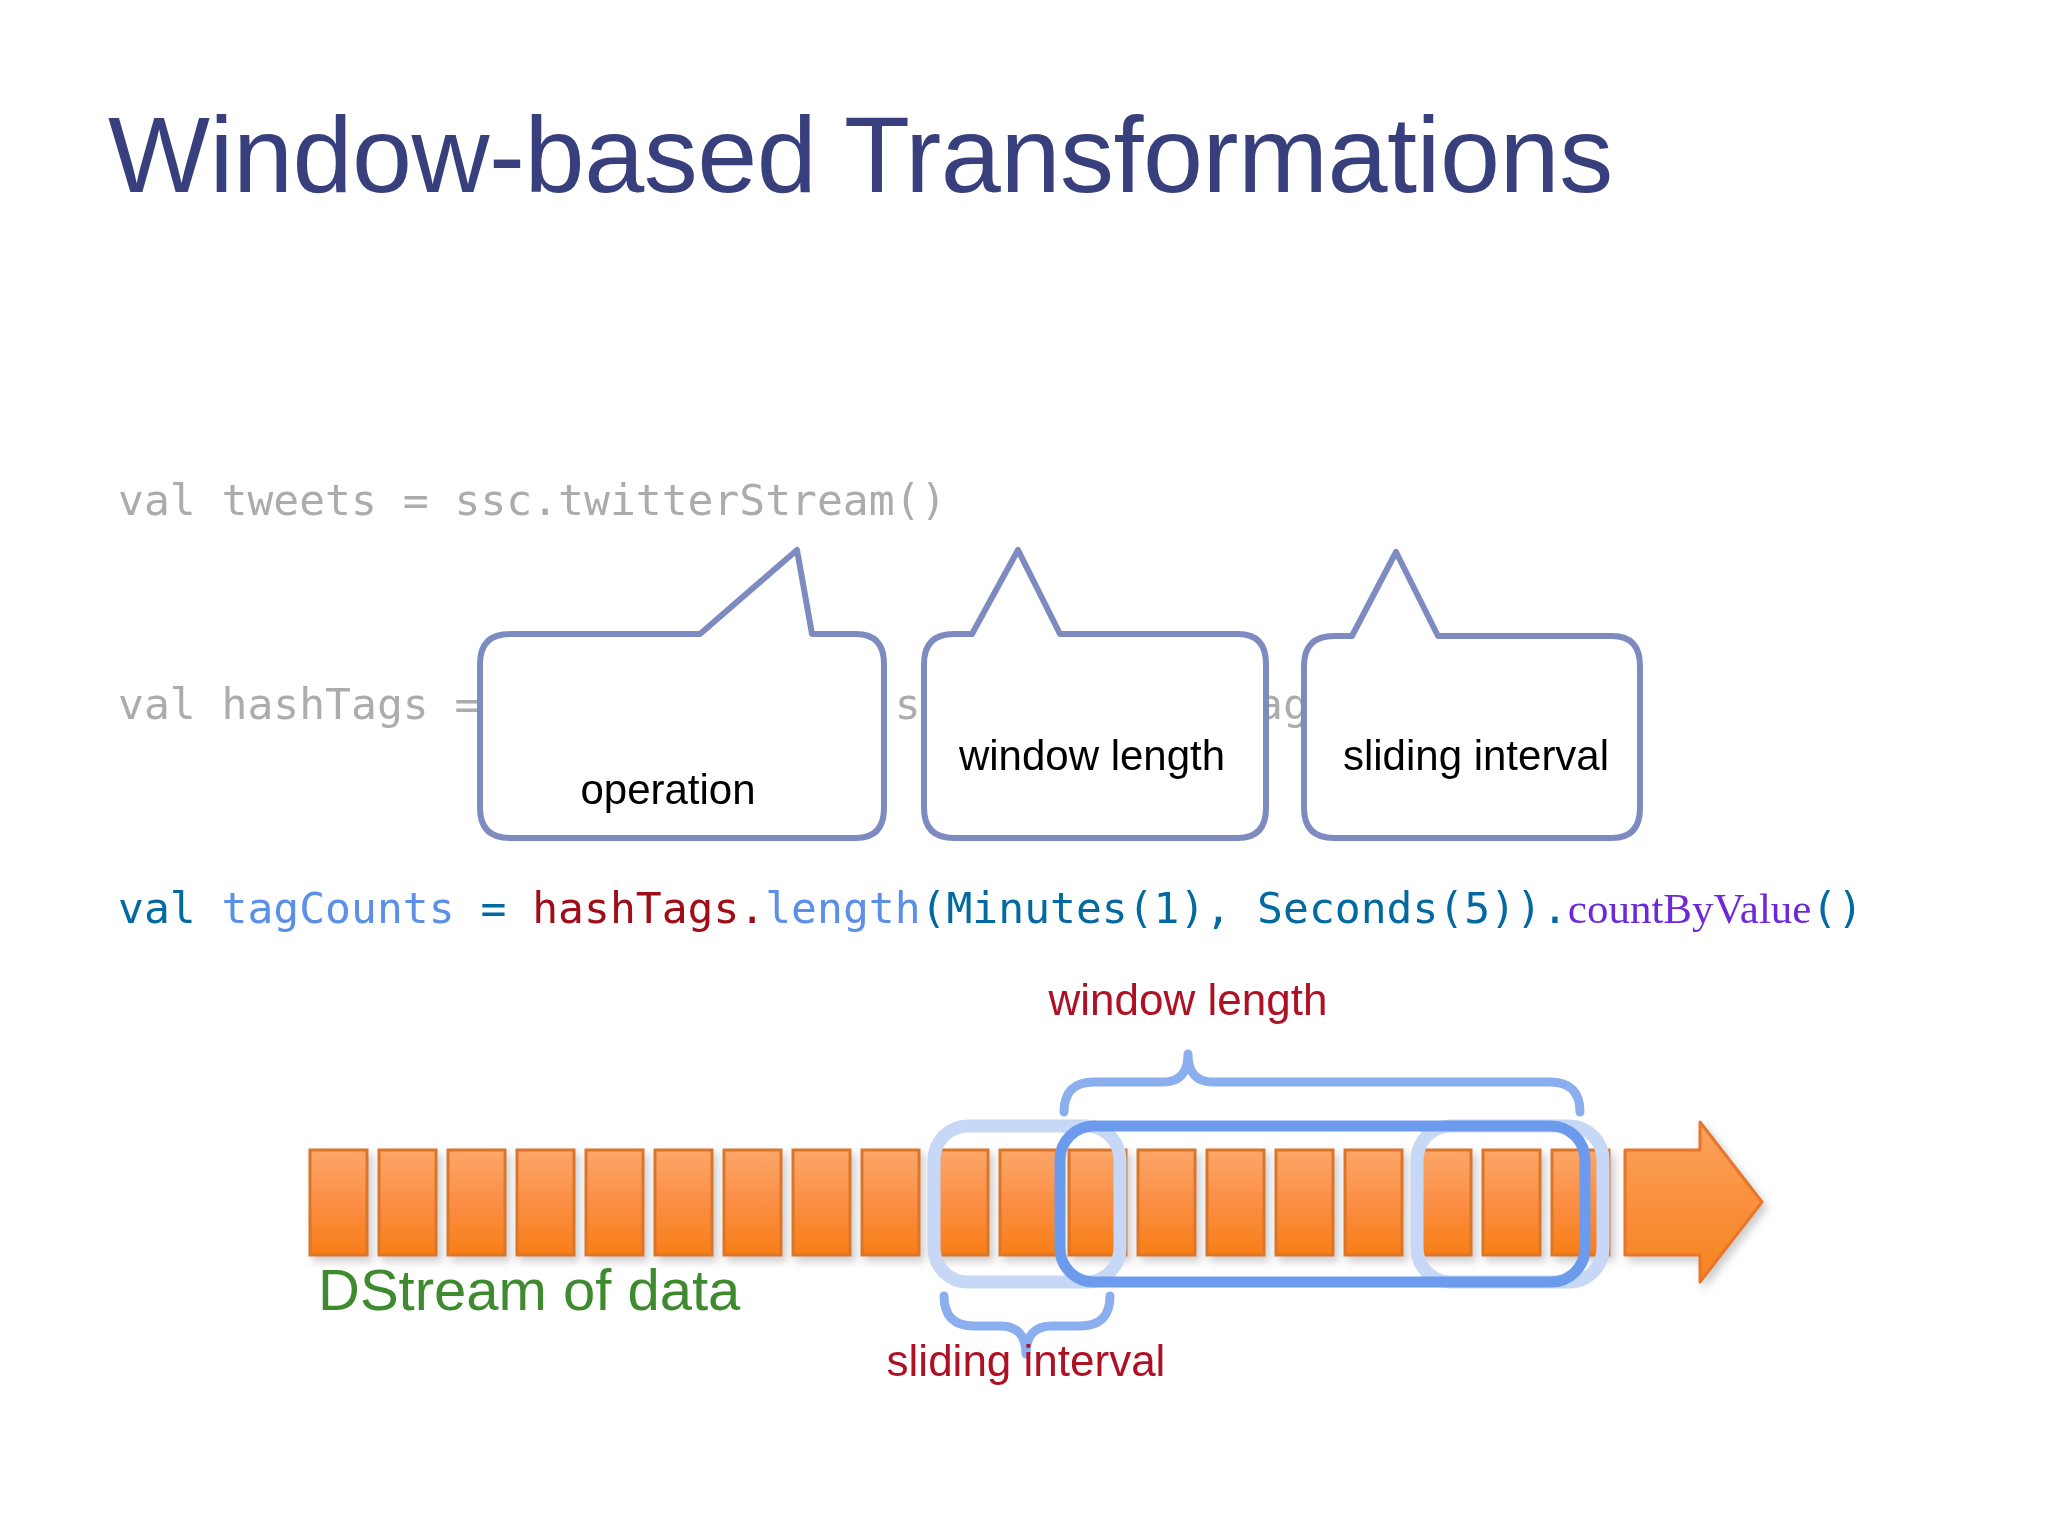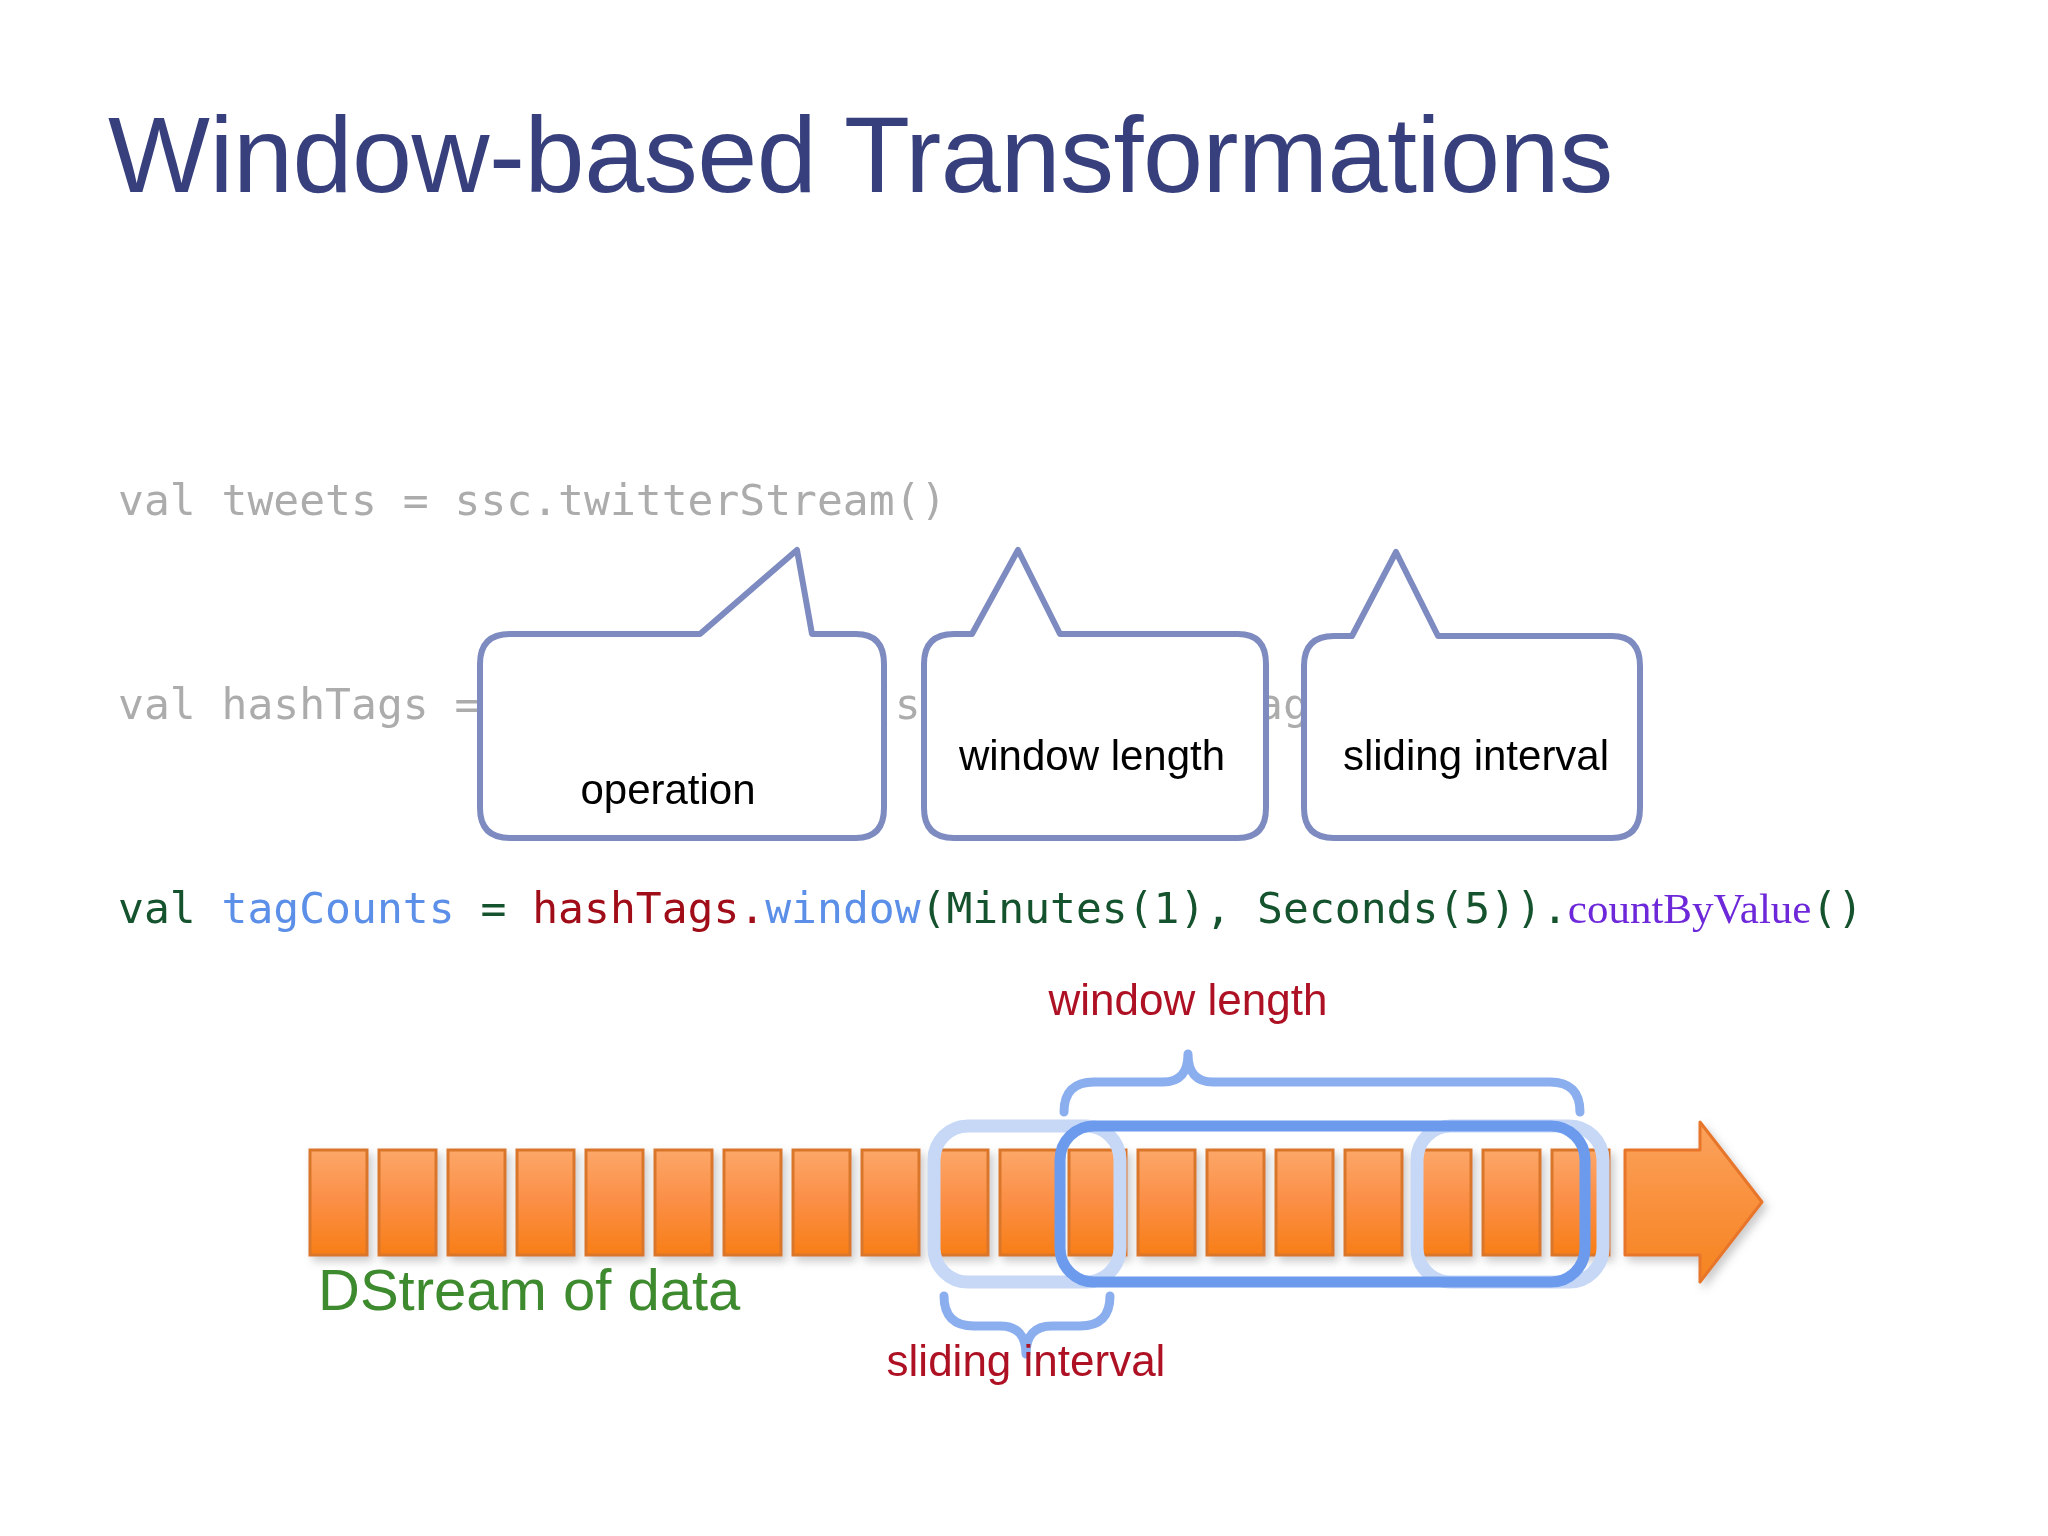--- a/index.html
+++ b/index.html
@@ -42,21 +42,21 @@
     position: absolute;
     left: 118px;
     top: 330px;
     font-family: "DejaVu Sans Mono", monospace;
     font-size: 43px;
     line-height: 68px;
     white-space: pre;
   }
   .code-line { white-space: pre; }
   .c-dim   { color: #ACACAC; }
-  .c-dark  { color: #14532d; }
+  .c-dark  { color: #0369a1; }
   .c-blue  { color: #5B8FE8; }
   .c-red   { color: #A00D18; }
   .c-azure { color: #6d28d9; font-family: Liberation Serif, serif; }
 
   
   .callout {
     position: absolute;
   }
   .callout svg { display: block; overflow: visible; }
   .callout-text {
@@ -111,21 +111,21 @@
 </head>
 <body>
 
 <div id="slide">
 
   <div id="title">Window-based Transformations</div>
 
   <div id="code">
     <div class="code-line c-dim">val tweets = ssc.twitterStream()</div>
     <div class="code-line c-dim">val hashTags = tweets.flatMap(status =&gt; getTags(status))</div>
-    <div class="code-line"><span class="c-dark">val </span><span class="c-blue">tagCounts</span><span class="c-dark"> = </span><span class="c-red">hashTags</span><span class="c-red">.</span><span class="c-blue">window</span><span class="c-dark">(Minutes(1), Seconds(5))</span><span class="c-dark">.</span><span class="c-azure">countByValue</span><span class="c-dark">()</span></div>
+    <div class="code-line"><span class="c-dark">val </span><span class="c-blue">tagCounts</span><span class="c-dark"> = </span><span class="c-red">hashTags</span><span class="c-red">.</span><span class="c-blue">length</span><span class="c-dark">(Minutes(1), Seconds(5))</span><span class="c-dark">.</span><span class="c-azure">countByValue</span><span class="c-dark">()</span></div>
   </div>
 
   <div class="callout" style="left:452px; top:546px; width:432px; height:300px;">
     <svg width="432" height="300" viewBox="0 0 432 300">
       <path d="M 28 118
                Q 28 88 58 88
                L 248 88
                L 345 4
                L 360 88
                L 404 88

